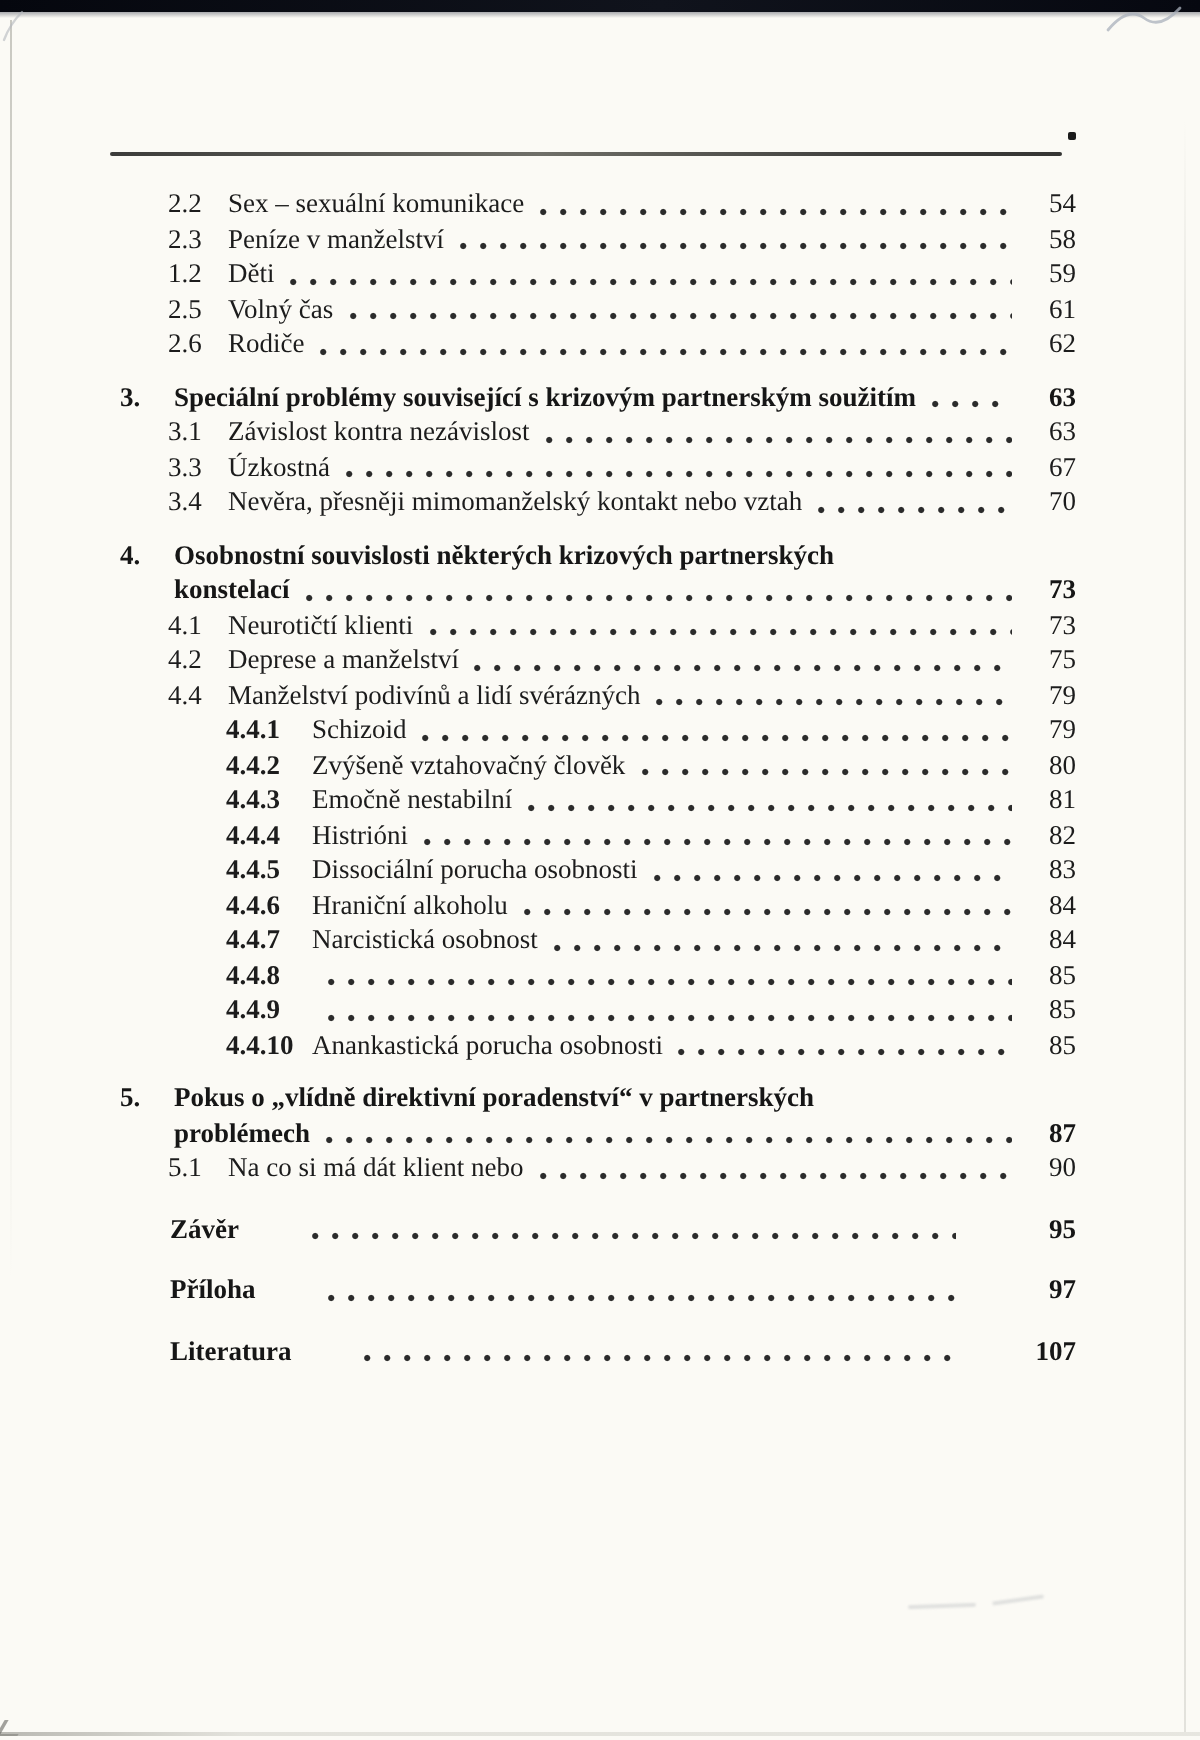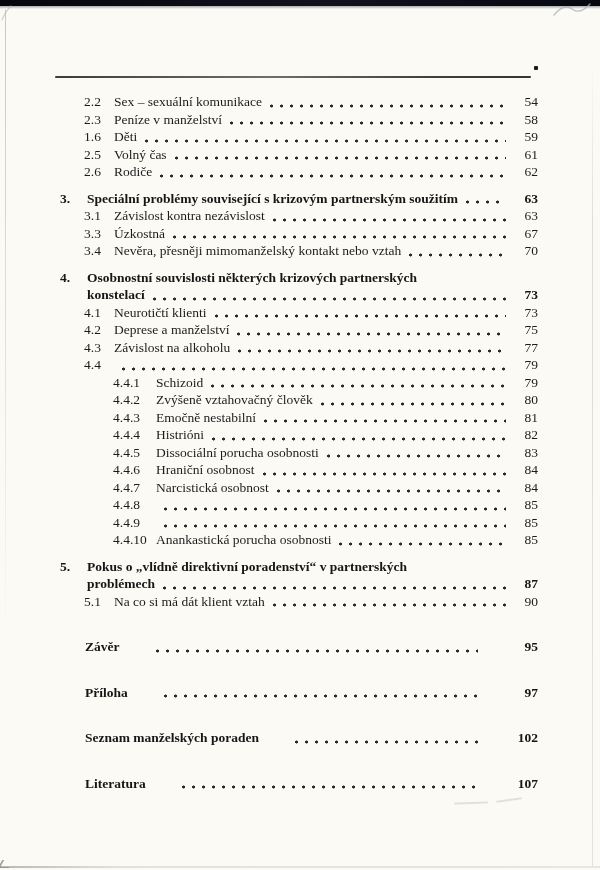--- a/index.html
+++ b/index.html
@@ -26,27 +26,27 @@
   
   .header-rule{position:absolute;left:55px;top:76px;width:476px;height:2px;
     background:linear-gradient(90deg,#3c3c3a,#6f6f68 45%,#3e3e3c 80%,#353533);border-radius:1px;}
   .header-dot{position:absolute;left:534px;top:66px;width:4px;height:4px;background:#1b1b1b;border-radius:1px;}
 
   
   .toc{position:absolute;left:60px;top:93px;width:478px;font-size:13.5px;line-height:17.5px;}
   .row{display:flex;align-items:center;white-space:nowrap;}
   .row.bold{font-weight:bold;color:#161616;}
   .row.gap-chapter{margin-top:9px;}
-  .row.gap-back{margin-top:28px;gap:28px;}
+  .row.gap-back{margin-top:13px;gap:28px;}
   .num{flex:0 0 auto;}
   .row.lvl-chapter .num{width:27px;}
   .row.lvl-section{padding-left:24px;}
   .row.lvl-section .num{width:30px;}
   .row.lvl-subsub{padding-left:53px;}
-  .row.lvl-subsub .num{width:43px;}
+  .row.lvl-subsub .num{width:43px;font-weight:bold;}
   .row.lvl-back{padding-left:25px;}
   .title{flex:0 0 auto;}
   .leader{flex:1 1 12px;align-self:flex-end;height:4px;margin:0 6px 3px 8px;min-width:12px;
     background-image:radial-gradient(circle at 1.6px 2px,#2b2b2b 1.25px,rgba(0,0,0,0) 1.8px);
     background-size:10px 4px;background-repeat:repeat-x;background-position:left bottom;}
   .pageno{flex:0 0 26px;text-align:right;}
 </style>
 </head>
 <body>
 
@@ -79,21 +79,21 @@
       <span class="leader"></span>
       <span class="pageno">54</span>
     </div>
     <div class="row lvl-section">
       <span class="num">2.3</span>
       <span class="title">Peníze v manželství</span>
       <span class="leader"></span>
       <span class="pageno">58</span>
     </div>
     <div class="row lvl-section">
-      <span class="num">1.6</span>
+      <span class="num">1.2</span>
       <span class="title">Děti</span>
       <span class="leader"></span>
       <span class="pageno">59</span>
     </div>
     <div class="row lvl-section">
       <span class="num">2.5</span>
       <span class="title">Volný čas</span>
       <span class="leader"></span>
       <span class="pageno">61</span>
     </div>
@@ -143,27 +143,22 @@
       <span class="leader"></span>
       <span class="pageno">73</span>
     </div>
     <div class="row lvl-section">
       <span class="num">4.2</span>
       <span class="title">Deprese a manželství</span>
       <span class="leader"></span>
       <span class="pageno">75</span>
     </div>
     <div class="row lvl-section">
-      <span class="num">4.3</span>
-      <span class="title">Závislost na alkoholu</span>
-      <span class="leader"></span>
-      <span class="pageno">77</span>
-    </div>
-    <div class="row lvl-section">
       <span class="num">4.4</span>
+      <span class="title">Manželství podivínů a lidí svérázných</span>
       <span class="leader"></span>
       <span class="pageno">79</span>
     </div>
     <div class="row lvl-subsub">
       <span class="num">4.4.1</span>
       <span class="title">Schizoid</span>
       <span class="leader"></span>
       <span class="pageno">79</span>
     </div>
     <div class="row lvl-subsub">
@@ -185,21 +180,21 @@
       <span class="pageno">82</span>
     </div>
     <div class="row lvl-subsub">
       <span class="num">4.4.5</span>
       <span class="title">Dissociální porucha osobnosti</span>
       <span class="leader"></span>
       <span class="pageno">83</span>
     </div>
     <div class="row lvl-subsub">
       <span class="num">4.4.6</span>
-      <span class="title">Hraniční osobnost</span>
+      <span class="title">Hraniční alkoholu</span>
       <span class="leader"></span>
       <span class="pageno">84</span>
     </div>
     <div class="row lvl-subsub">
       <span class="num">4.4.7</span>
       <span class="title">Narcistická osobnost</span>
       <span class="leader"></span>
       <span class="pageno">84</span>
     </div>
     <div class="row lvl-subsub">
@@ -223,37 +218,32 @@
       <span class="title">Pokus o „vlídně direktivní poradenství“ v partnerských</span>
     </div>
     <div class="row lvl-chapter bold">
       <span class="num"></span>
       <span class="title">problémech</span>
       <span class="leader"></span>
       <span class="pageno">87</span>
     </div>
     <div class="row lvl-section">
       <span class="num">5.1</span>
-      <span class="title">Na co si má dát klient vztah</span>
+      <span class="title">Na co si má dát klient nebo</span>
       <span class="leader"></span>
       <span class="pageno">90</span>
     </div>
     <div class="row lvl-back bold gap-back">
       <span class="title">Závěr</span>
       <span class="leader"></span>
       <span class="pageno">95</span>
     </div>
     <div class="row lvl-back bold gap-back">
       <span class="title">Příloha</span>
       <span class="leader"></span>
       <span class="pageno">97</span>
     </div>
     <div class="row lvl-back bold gap-back">
-      <span class="title">Seznam manželských poraden</span>
-      <span class="leader"></span>
-      <span class="pageno">102</span>
-    </div>
-    <div class="row lvl-back bold gap-back">
       <span class="title">Literatura</span>
       <span class="leader"></span>
       <span class="pageno">107</span>
     </div>
   </div>
 
 </body></html>

